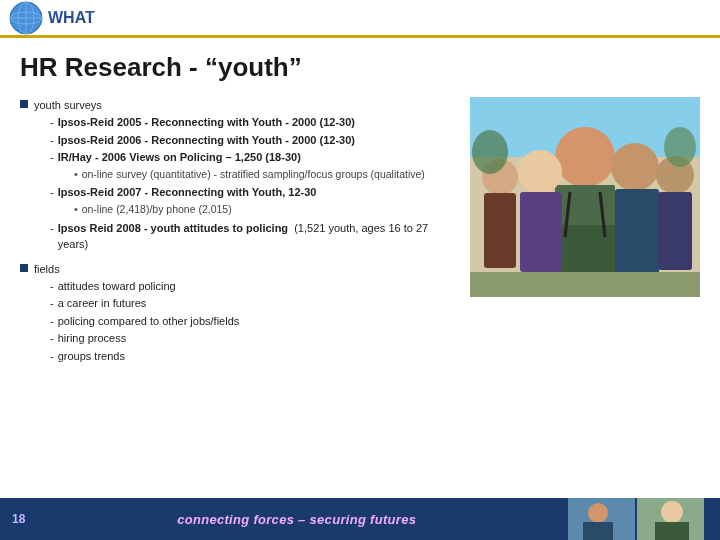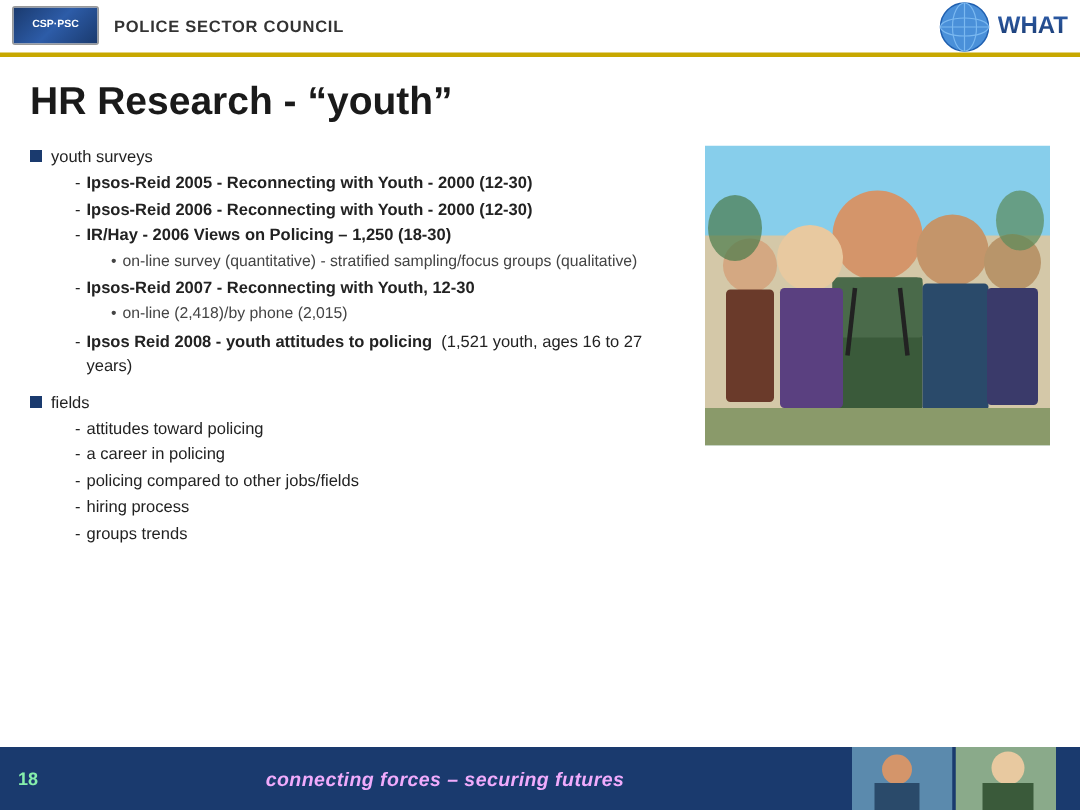--- a/index.html
+++ b/index.html
@@ -172,21 +172,21 @@
       right: 0;
       height: 42px;
       background: #1a3a6e;
       display: flex;
       align-items: center;
       justify-content: space-between;
       padding: 0 12px;
     }
 
     .footer-page {
-      color: #86efac;
+      color: #c4b5fd;
       font-size: 12px;
       font-weight: bold;
     }
 
     .footer-tagline {
       color: #f0abfc;
       font-style: italic;
       font-size: 13px;
       font-weight: bold;
       letter-spacing: 0.3px;
@@ -197,28 +197,20 @@
       height: 42px;
       display: flex;
       gap: 2px;
       overflow: hidden;
     }
   </style>
 </head>
 <body>
 
 <div class="header">
-  <div class="header-left">
-    <div class="logo">
-      <div class="logo-inner">
-        <div class="logo-text">CSP·PSC</div>
-      </div>
-    </div>
-    <div class="header-title">POLICE SECTOR COUNCIL</div>
-  </div>
   <div class="header-what">
 
     <svg class="globe-icon" viewBox="0 0 36 36" xmlns="http://www.w3.org/2000/svg">
       <circle cx="18" cy="18" r="16" fill="#4a90d9" stroke="#2060b0" stroke-width="1"></circle>
       <ellipse cx="18" cy="18" rx="8" ry="16" fill="none" stroke="#7ab8f0" stroke-width="0.8"></ellipse>
       <ellipse cx="18" cy="18" rx="16" ry="6" fill="none" stroke="#7ab8f0" stroke-width="0.8"></ellipse>
       <line x1="2" y1="18" x2="34" y2="18" stroke="#7ab8f0" stroke-width="0.8"></line>
       <line x1="18" y1="2" x2="18" y2="34" stroke="#7ab8f0" stroke-width="0.8"></line>
     </svg>
     <span class="what-label">WHAT</span>
@@ -276,21 +268,21 @@
         <div class="bullet-square"></div>
         <div>
           <span class="bullet-bold">fields</span>
           <div class="sub-list">
             <div class="sub-item">
               <span class="sub-dash">-</span>
               <span>attitudes toward policing</span>
             </div>
             <div class="sub-item">
               <span class="sub-dash">-</span>
-              <span>a career in policing</span>
+              <span>a career in futures</span>
             </div>
             <div class="sub-item">
               <span class="sub-dash">-</span>
               <span>policing compared to other jobs/fields</span>
             </div>
             <div class="sub-item">
               <span class="sub-dash">-</span>
               <span>hiring process</span>
             </div>
             <div class="sub-item">

